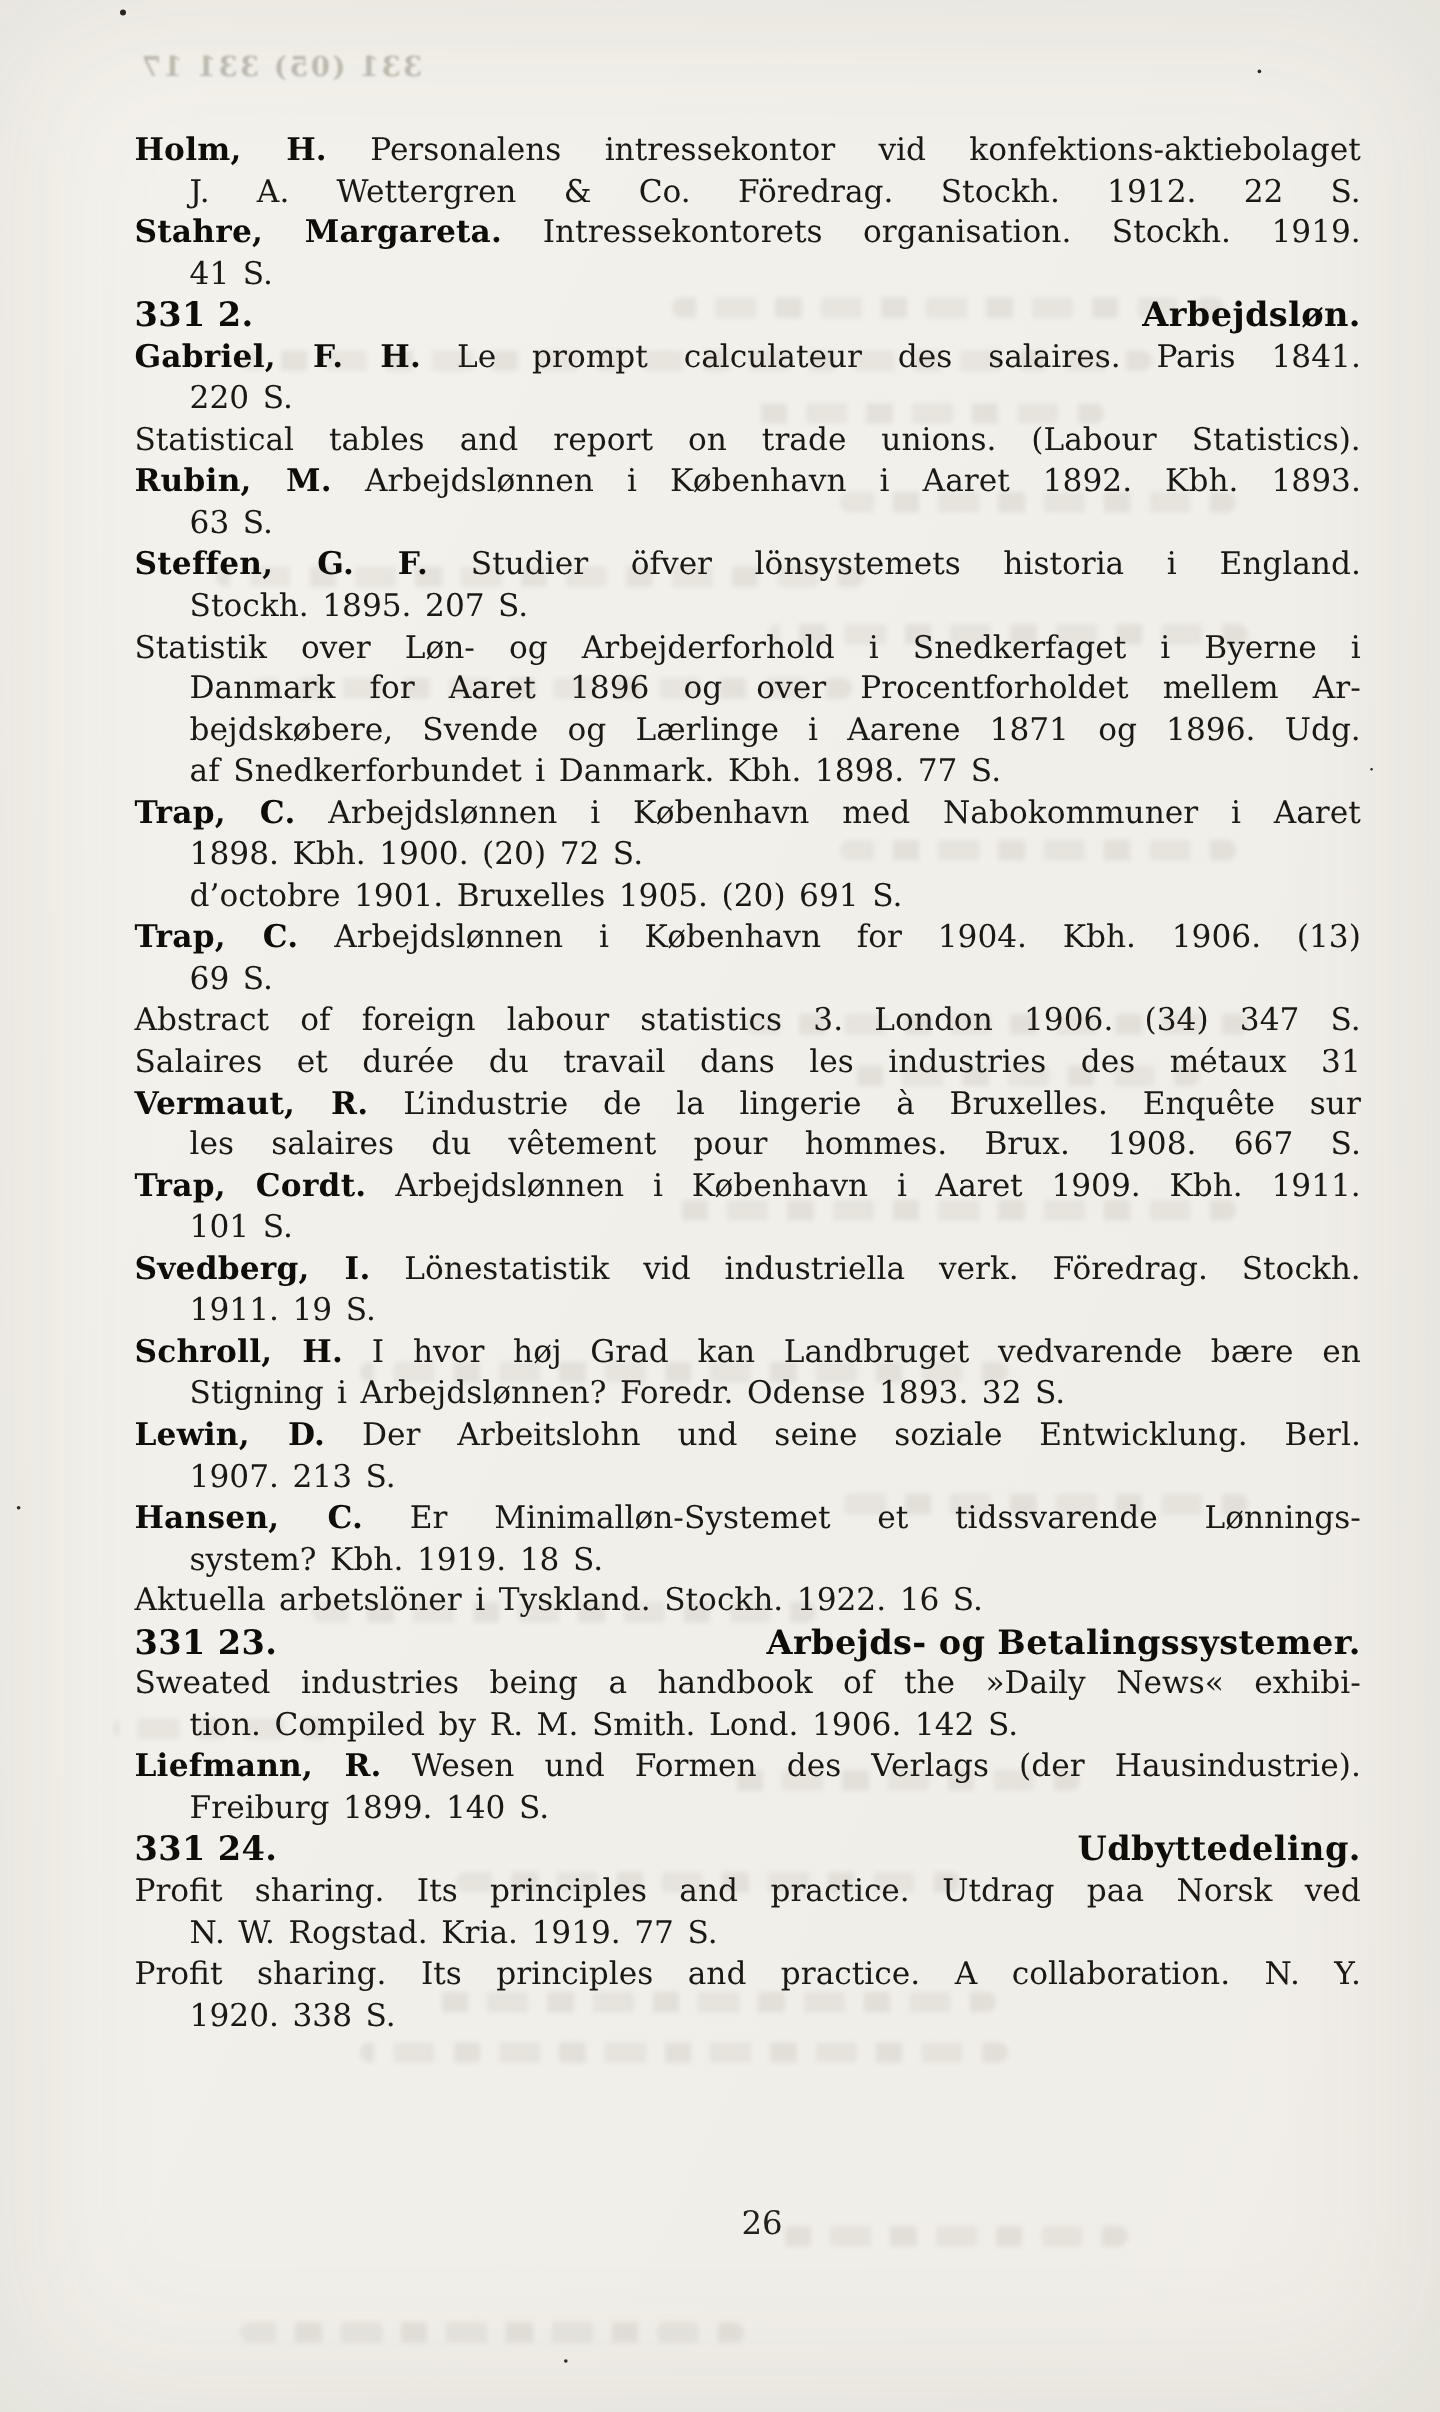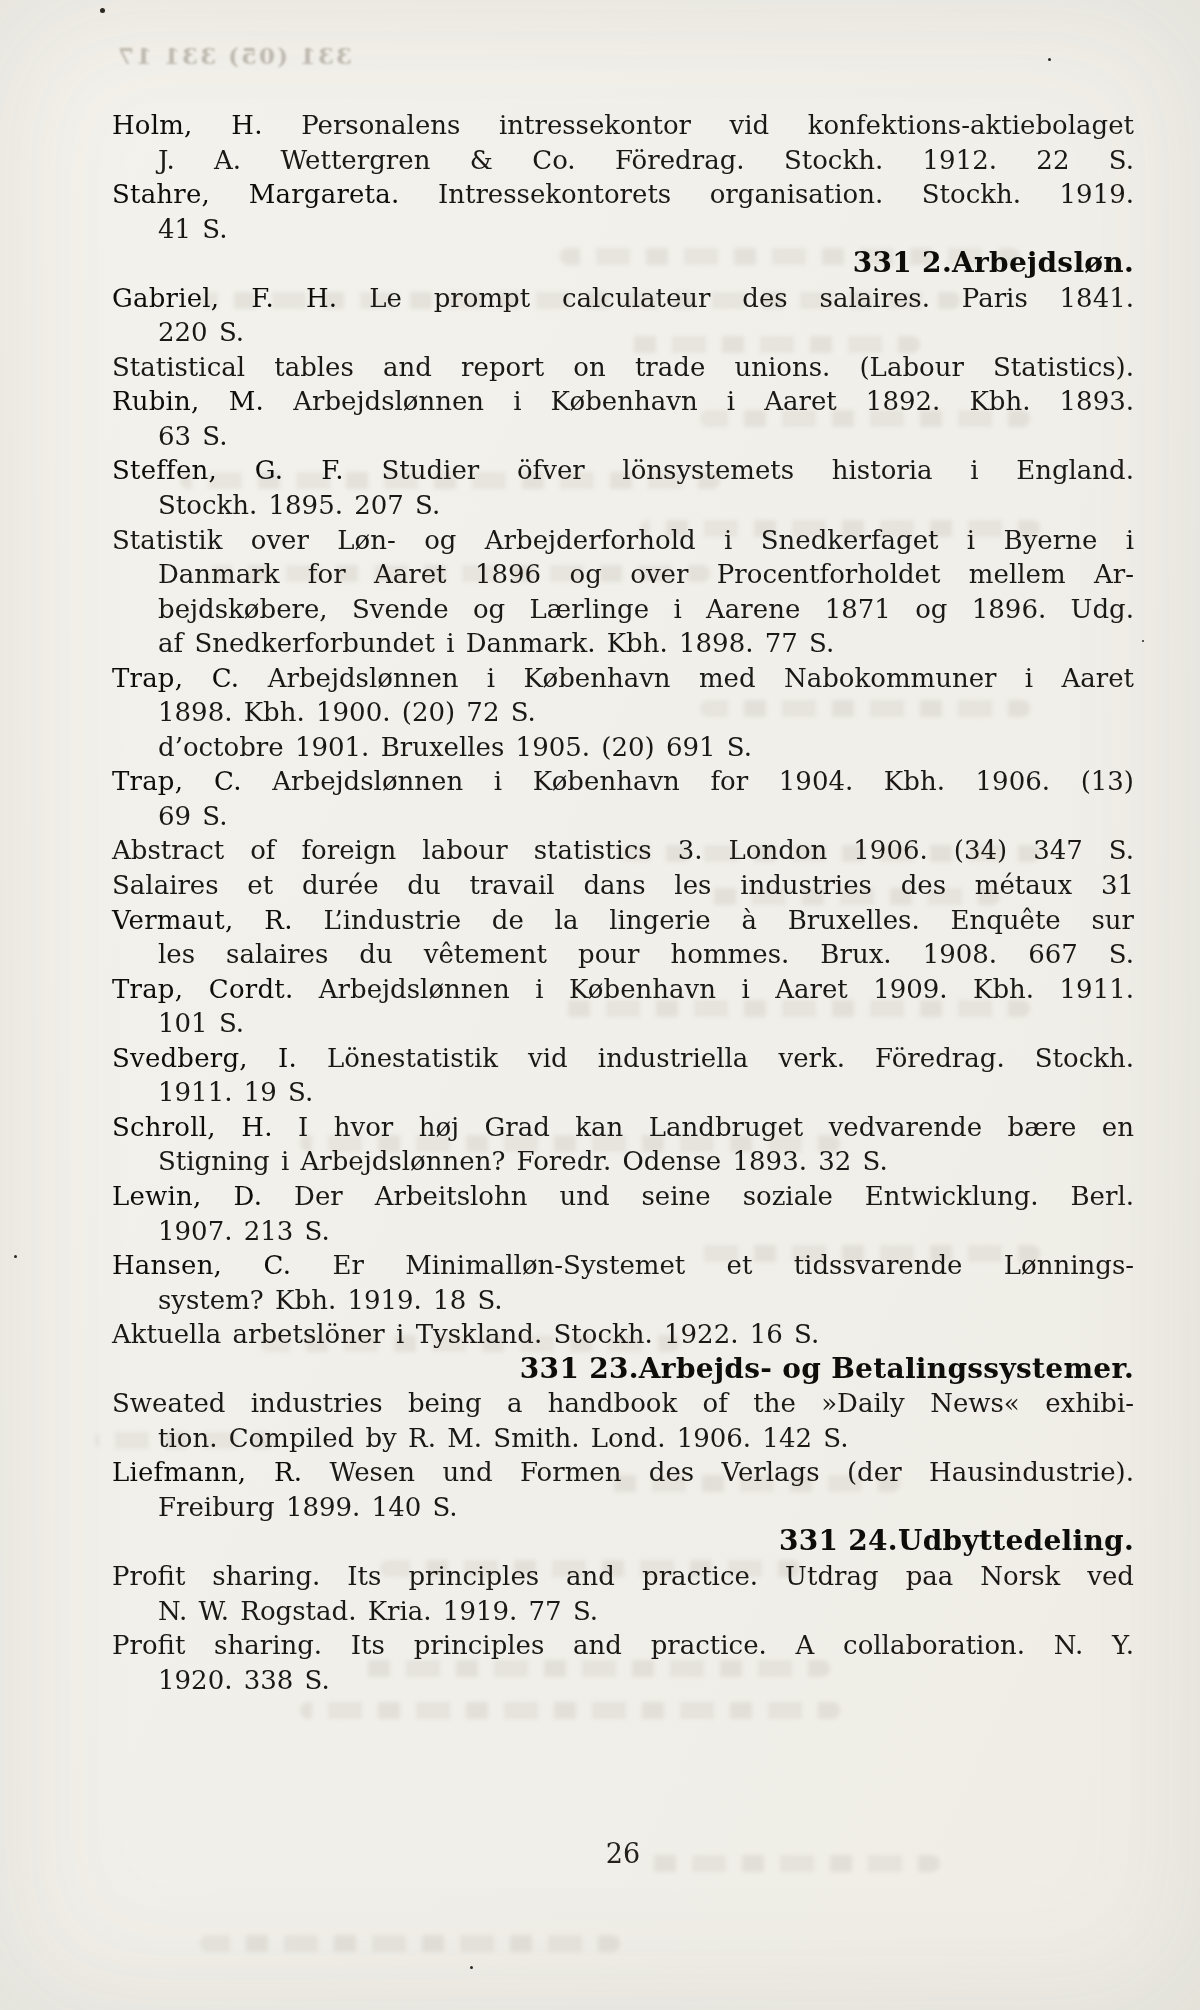--- a/index.html
+++ b/index.html
@@ -10,27 +10,27 @@
     font-family:"DejaVu Serif","Liberation Serif",serif;
     box-shadow:inset 0 0 140px rgba(92,84,66,0.10);
   }
   .content{position:absolute;left:112px;top:108px;width:1022px;}
   .line{
     height:34.55px;line-height:34.55px;font-size:26px;word-spacing:3px;
     white-space:normal;overflow:visible;
   }
   .line.stretch{text-align:justify;text-align-last:justify;}
   .line.indent{padding-left:46px;}
-  .author{font-weight:normal;letter-spacing:.2px;color:#0f0d0a;margin-top:36px;}
+  .author{font-weight:bold;letter-spacing:.2px;color:#0f0d0a;margin-top:36px;}
   .section-row{
-    height:34.55px;line-height:34.55px;display:flex;justify-content:flex-end;
+    height:34.55px;line-height:34.55px;display:flex;justify-content:space-between;
     font-weight:bold;font-size:28px;color:#0f0d0a;letter-spacing:.3px;
   }
   .page-number{
-    position:absolute;left:112px;top:1838px;width:1022px;text-align:center;
+    position:absolute;left:124px;top:1838px;width:1022px;text-align:center;
     font-size:27px;color:#24201b;
   }
   .ghost-header{
     position:absolute;left:105px;top:36px;width:258px;height:40px;
     font-size:23px;line-height:40px;letter-spacing:2px;font-weight:bold;
     color:rgba(148,142,130,0.55);transform:scaleX(-1);
     filter:blur(1.1px);text-align:center;
   }
   .smudge{
     position:absolute;height:17px;border-radius:8px;opacity:.20;

